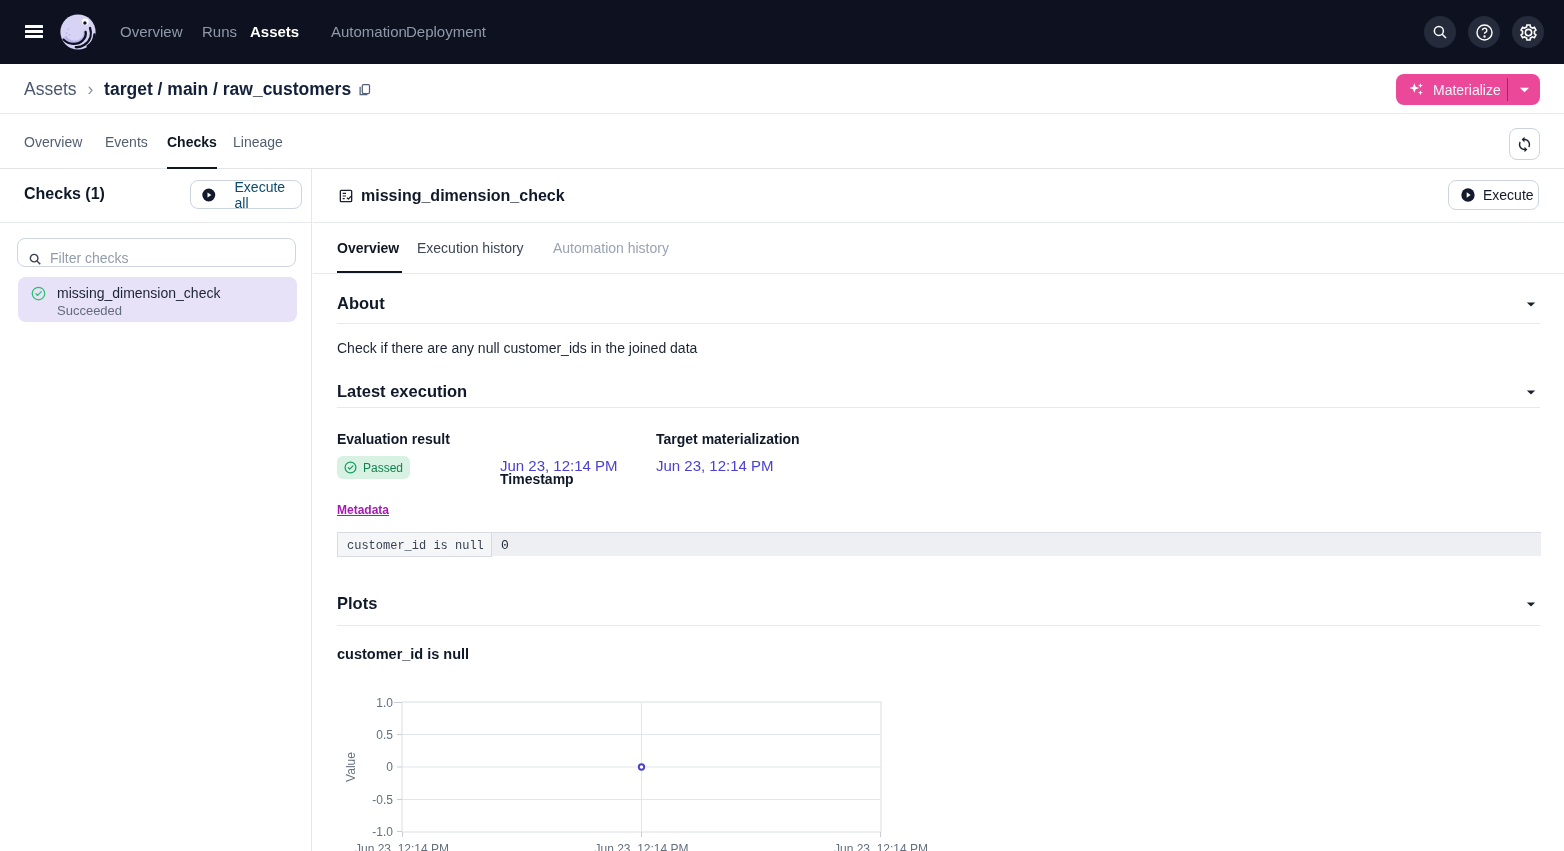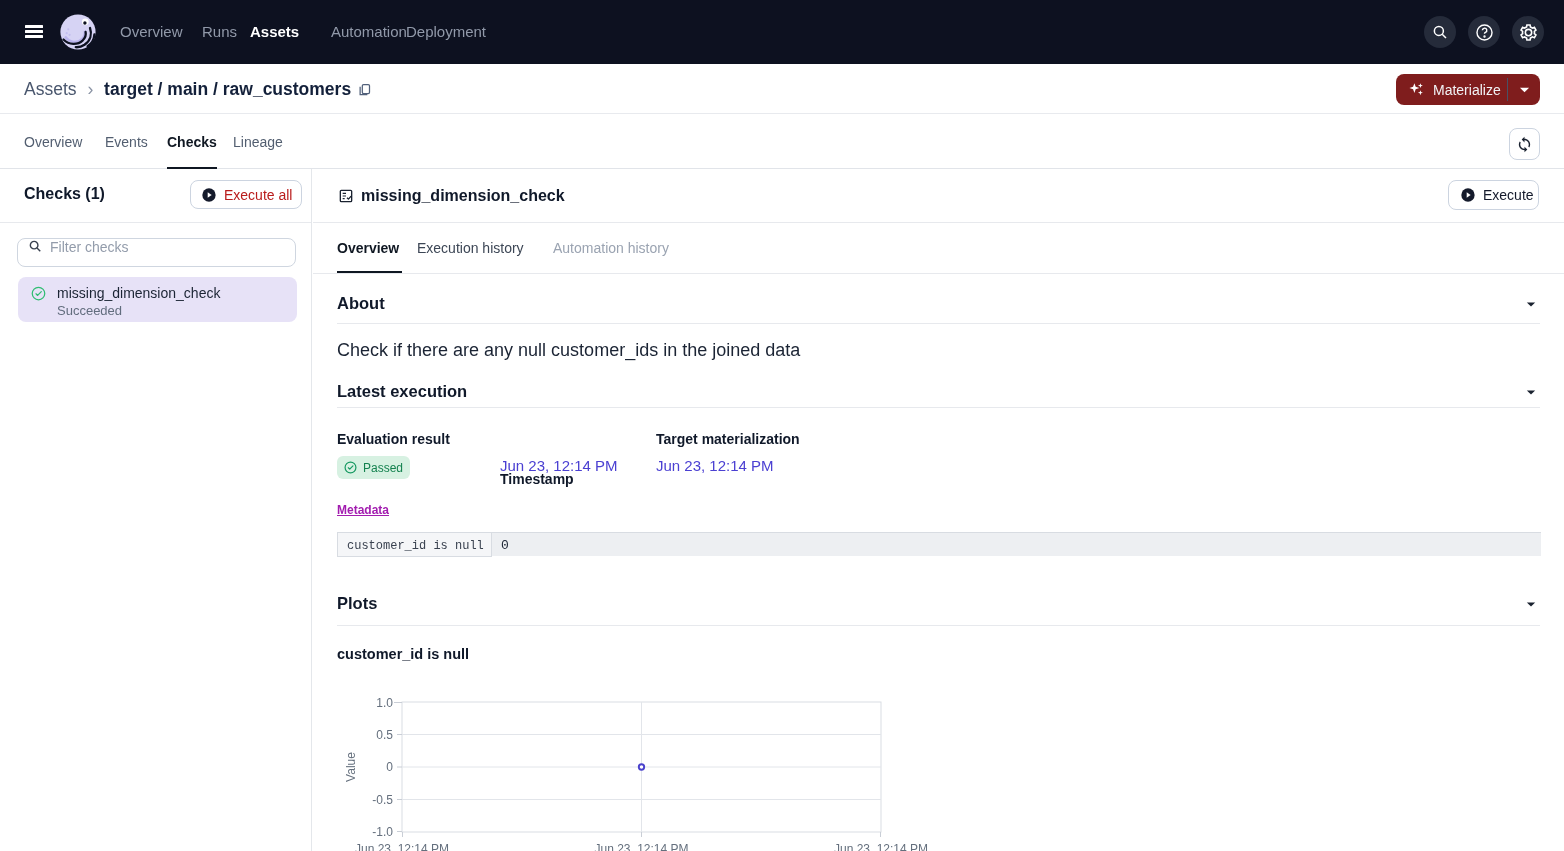--- a/index.html
+++ b/index.html
@@ -8,21 +8,21 @@
 .nav { position:absolute; left:0; top:0; width:1564px; height:64px; background:#0d1120; }
 .nav .burger { position:absolute; left:25px; top:25px; width:18px; height:13px; }
 .nav .burger div { height:2.6px; background:#fff; margin-bottom:2.6px; border-radius:0.5px; }
 .nav a { position:absolute; top:0; height:64px; line-height:64px; font-size:15px;
   color:#9199a9; text-decoration:none; }
 .nav a.active { color:#fff; font-weight:bold; }
 .navicon { position:absolute; top:16px; width:32px; height:32px; border-radius:50%;
   background:#252b3a; display:flex; align-items:center; justify-content:center; }
 .crumbrow { position:absolute; left:0; top:64px; width:1564px; height:50px; background:#fff; border-bottom:1px solid #e8eaee; }
 .crumb { position:absolute; left:24px; top:0; height:50px; line-height:50px; font-size:17.5px; color:#13203a; }
-.mat-btn { position:absolute; right:24px; top:10px; width:144px; height:31px; background:#7f1d1d;
+.mat-btn { position:absolute; right:24px; top:10px; width:144px; height:31px; background:#ec4899;
   border-radius:8px; color:#f2f3f6; font-size:14px; display:flex; align-items:center; }
 .tabsrow { position:absolute; left:0; top:114px; width:1564px; height:55px; background:#fff; border-bottom:1px solid #e1e4e9; }
 .tab { position:absolute; top:0; height:55px; line-height:57px; font-size:14px; color:#525e70; }
 .tab.active { color:#0f1722; font-weight:bold; border-bottom:2.5px solid #0f1722; }
 .refreshbtn { position:absolute; right:24px; top:14px; width:31px; height:32px; border:1px solid #ccd4e0; border-radius:8px; background:#fff; display:flex; align-items:center; justify-content:center;}
 .leftpanel { position:absolute; left:0; top:169px; width:312px; height:682px; border-right:1px solid #e4e7eb; }
 .rightpanel { position:absolute; left:313px; top:169px; width:1251px; height:682px; }
 .sechead { font-weight:bold; font-size:16.5px; color:#10192a; }
 .divline { position:absolute; left:0; width:100%; border-top:1px solid #e7e9ed; }
 .mono { font-family:"Liberation Mono", monospace; }
@@ -109,24 +109,24 @@
     </div>
 </div>
 
 <div class="leftpanel">
   <div style="position:absolute;left:24px;top:16px;font-size:16px;font-weight:bold;color:#10192a;">Checks (1)</div>
   <div style="position:absolute;left:190px;top:11px;width:112px;height:29px;border:1px solid #ccd4e0;border-radius:8px;background:#fff;display:flex;align-items:center;">
     <svg style="margin-left:10px" width="16" height="16" viewBox="0 0 24 24">
         <circle cx="12" cy="12" r="10" fill="#141a2b"></circle>
         <path d="M10 8l6 4-6 4z" fill="#fff"></path>
       </svg>
-    <span style="margin-left:7px;font-size:14px;color:#b91c1c;">Execute all</span>
+    <span style="margin-left:18px;font-size:14px;color:#0c4a6e;">Execute all</span>
   </div>
   <div class="divline" style="top:53px;"></div>
-  <div style="position:absolute;left:17px;top:69px;width:279px;height:29px;border:1px solid #cfd6e0;border-radius:8px;display:flex;align-items:flex-start;">
+  <div style="position:absolute;left:17px;top:69px;width:279px;height:29px;border:1px solid #cfd6e0;border-radius:8px;display:flex;align-items:flex-end;">
     <svg style="margin-left:10px" width="14" height="14" viewBox="0 0 24 24" fill="none" stroke="#39414f" stroke-width="2.4">
         <circle cx="10.5" cy="10.5" r="6.5"></circle>
         <line x1="15.5" y1="15.5" x2="21" y2="21"></line>
       </svg>
     <span style="margin-left:8px;font-size:14px;color:#939cab;">Filter checks</span>
   </div>
   <div style="position:absolute;left:18px;top:108px;width:279px;height:45px;background:#e7e2f7;border-radius:8px;">
     <svg style="position:absolute;left:13px;top:9px" width="15" height="15" viewBox="0 0 24 24" fill="none" stroke="#2fbd72" stroke-width="2">
         <circle cx="12" cy="12" r="10"></circle>
         <path d="M8 12.5l2.6 2.6L16.5 9" stroke-linecap="round" stroke-linejoin="round"></path>
@@ -156,21 +156,21 @@
   <div style="position:absolute;left:104px;top:71px;font-size:14px;color:#3c4655;">Execution history</div>
   <div style="position:absolute;left:240px;top:71px;font-size:14px;color:#9aa3b1;">Automation history</div>
   <div style="position:absolute;left:24px;top:102px;width:65px;border-top:2.5px solid #0f1722;"></div>
   <div class="divline" style="top:104px;"></div>
 
   <div class="sechead" style="position:absolute;left:24px;top:125px;">About</div>
   <svg style="position:absolute;right:28px;top:132px" width="10" height="7" viewBox="0 0 12 8" fill="#1a2230">
       <path d="M1 1.5l5 5 5-5z"></path>
     </svg>
   <div class="divline" style="top:154px;left:24px;width:1203px;"></div>
-  <div style="position:absolute;left:24px;top:171px;font-size:18px;color:#1b2434;">Check if there are any null customer_ids in the joined data</div>
+  <div style="position:absolute;left:24px;top:171px;font-size:14px;color:#1b2434;">Check if there are any null customer_ids in the joined data</div>
 
   <div class="sechead" style="position:absolute;left:24px;top:213px;">Latest execution</div>
   <svg style="position:absolute;right:28px;top:220px" width="10" height="7" viewBox="0 0 12 8" fill="#1a2230">
       <path d="M1 1.5l5 5 5-5z"></path>
     </svg>
   <div class="divline" style="top:238px;left:24px;width:1203px;"></div>
   <div style="position:absolute;left:24px;top:262px;font-size:14px;font-weight:bold;color:#10192a;">Evaluation result</div>
   <div style="position:absolute;left:187px;top:262px;font-size:14px;font-weight:bold;color:#10192a;margin-top:40px;">Timestamp</div>
   <div style="position:absolute;left:343px;top:262px;font-size:14px;font-weight:bold;color:#10192a;">Target materialization</div>
   <div style="position:absolute;left:24px;top:287px;height:23px;background:#d7f1e2;border-radius:6px;display:inline-flex;align-items:center;padding:0 7px;">

